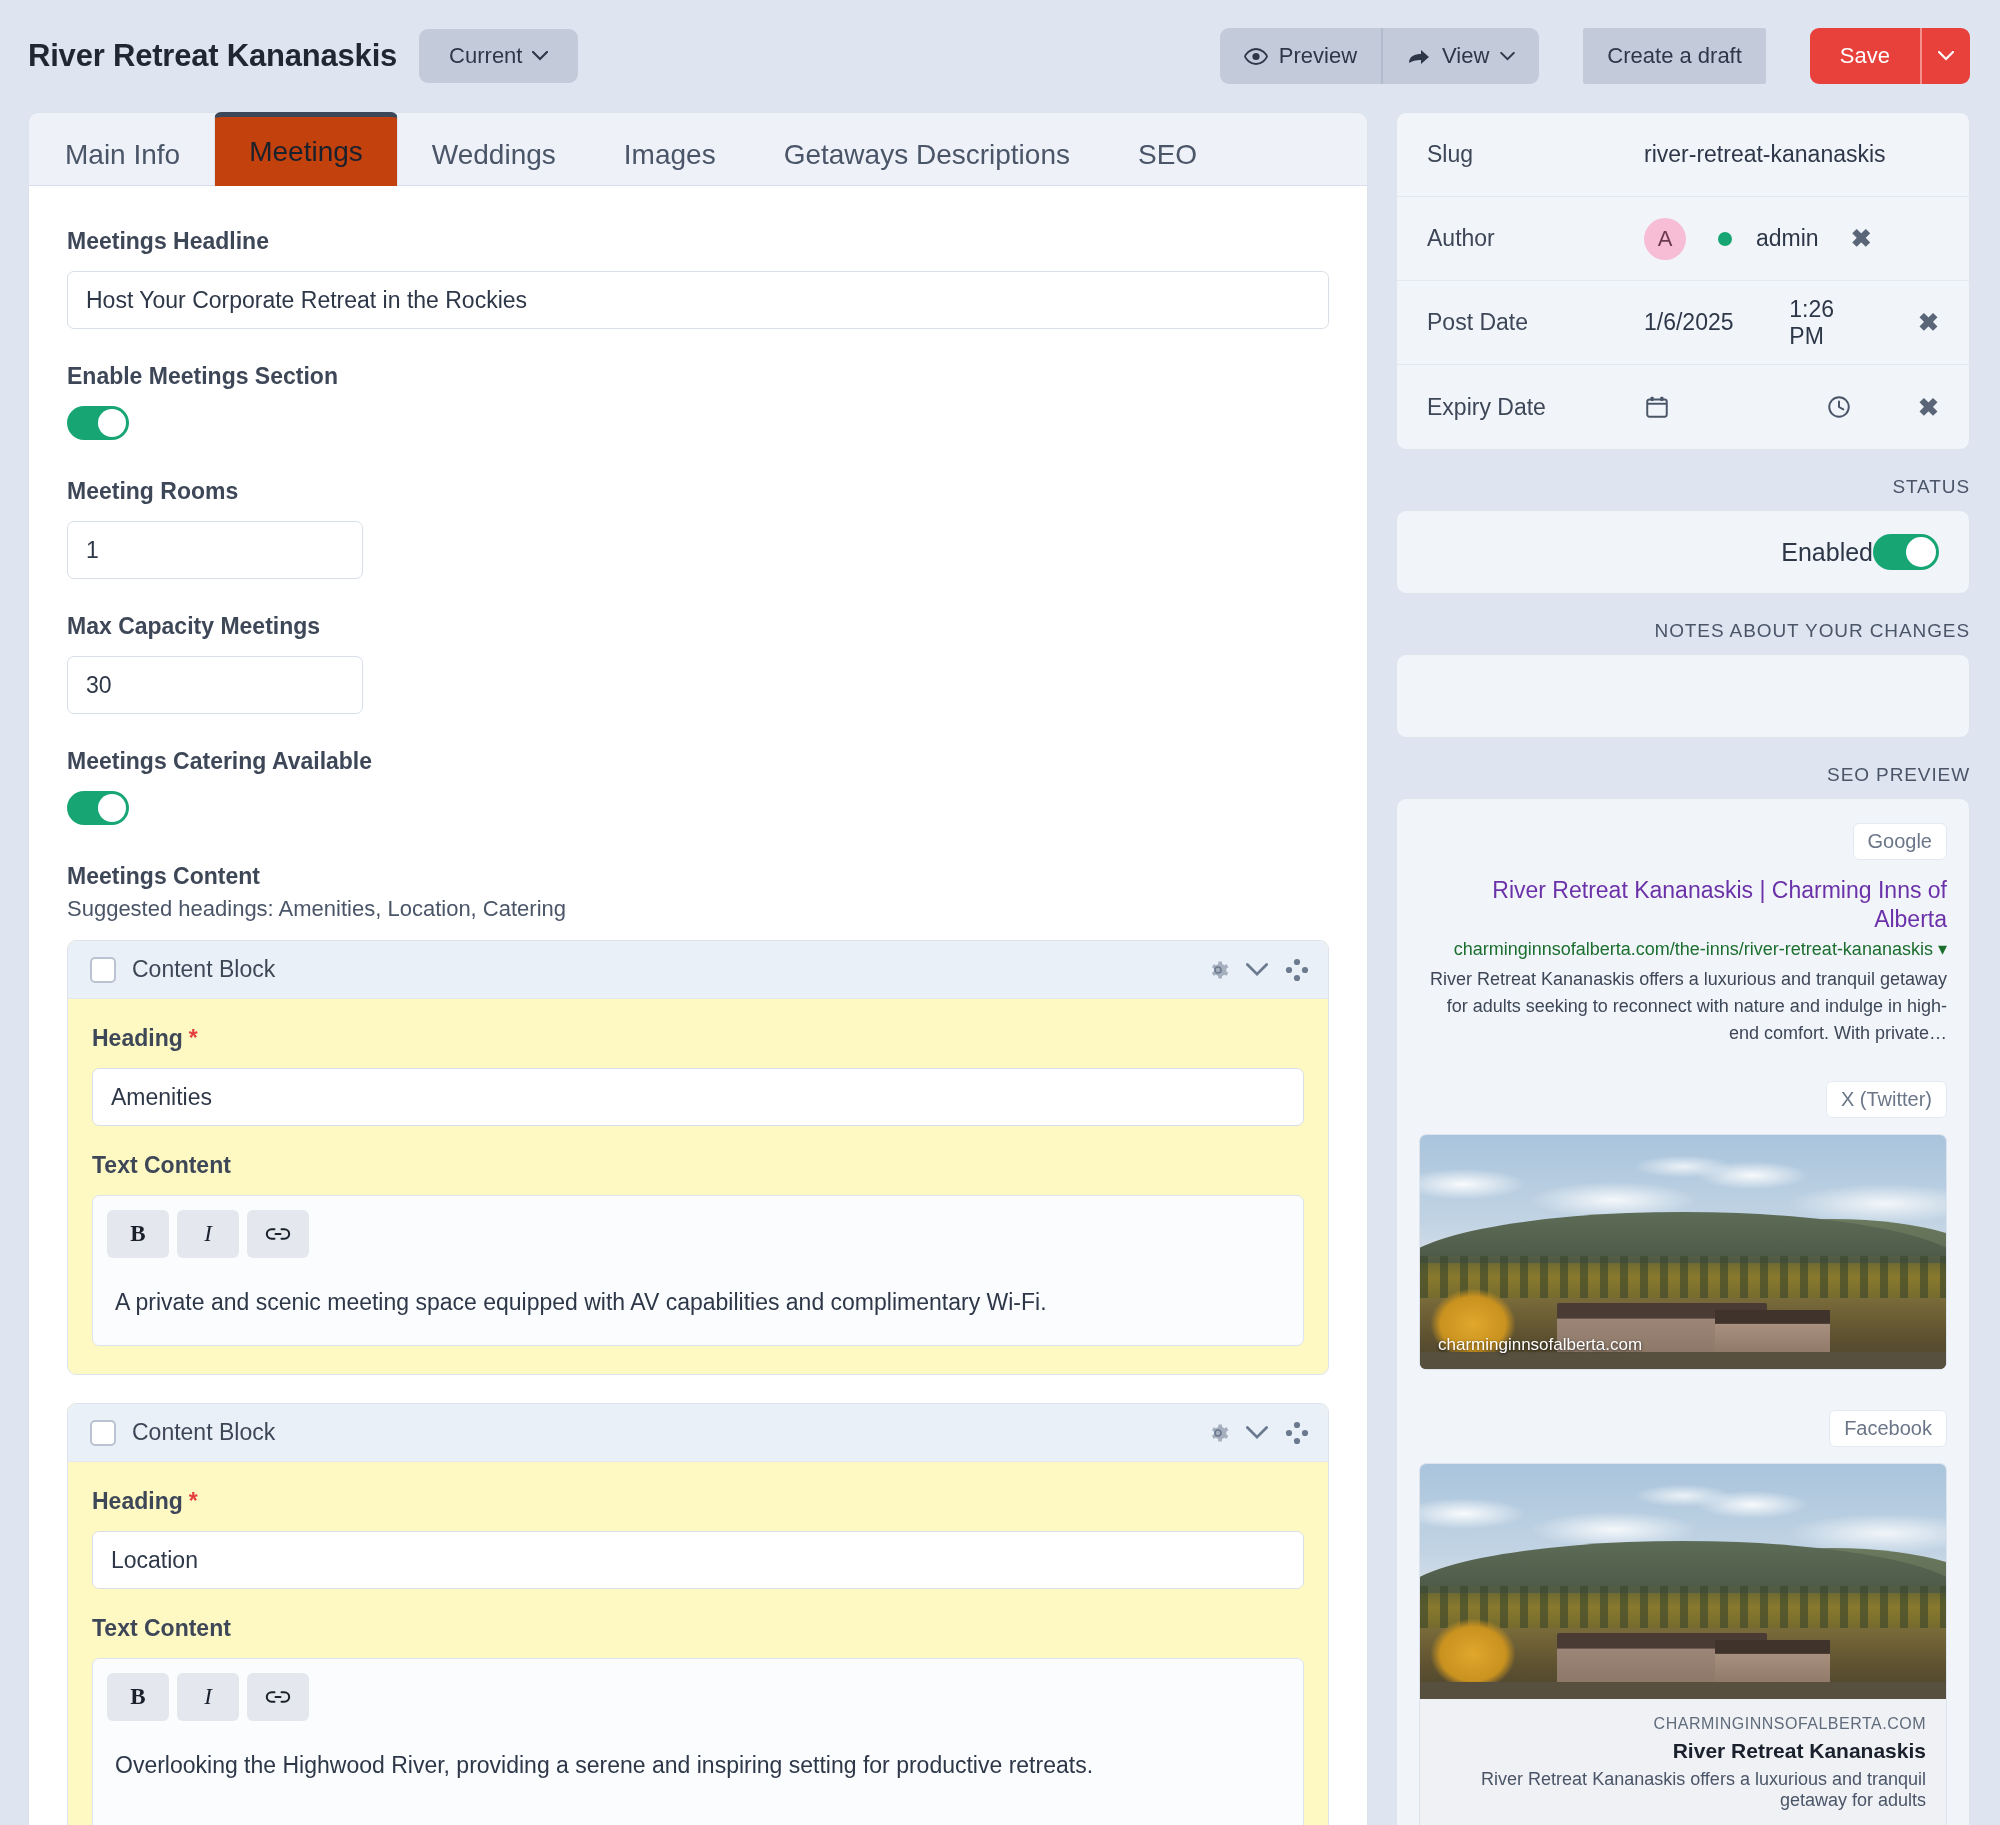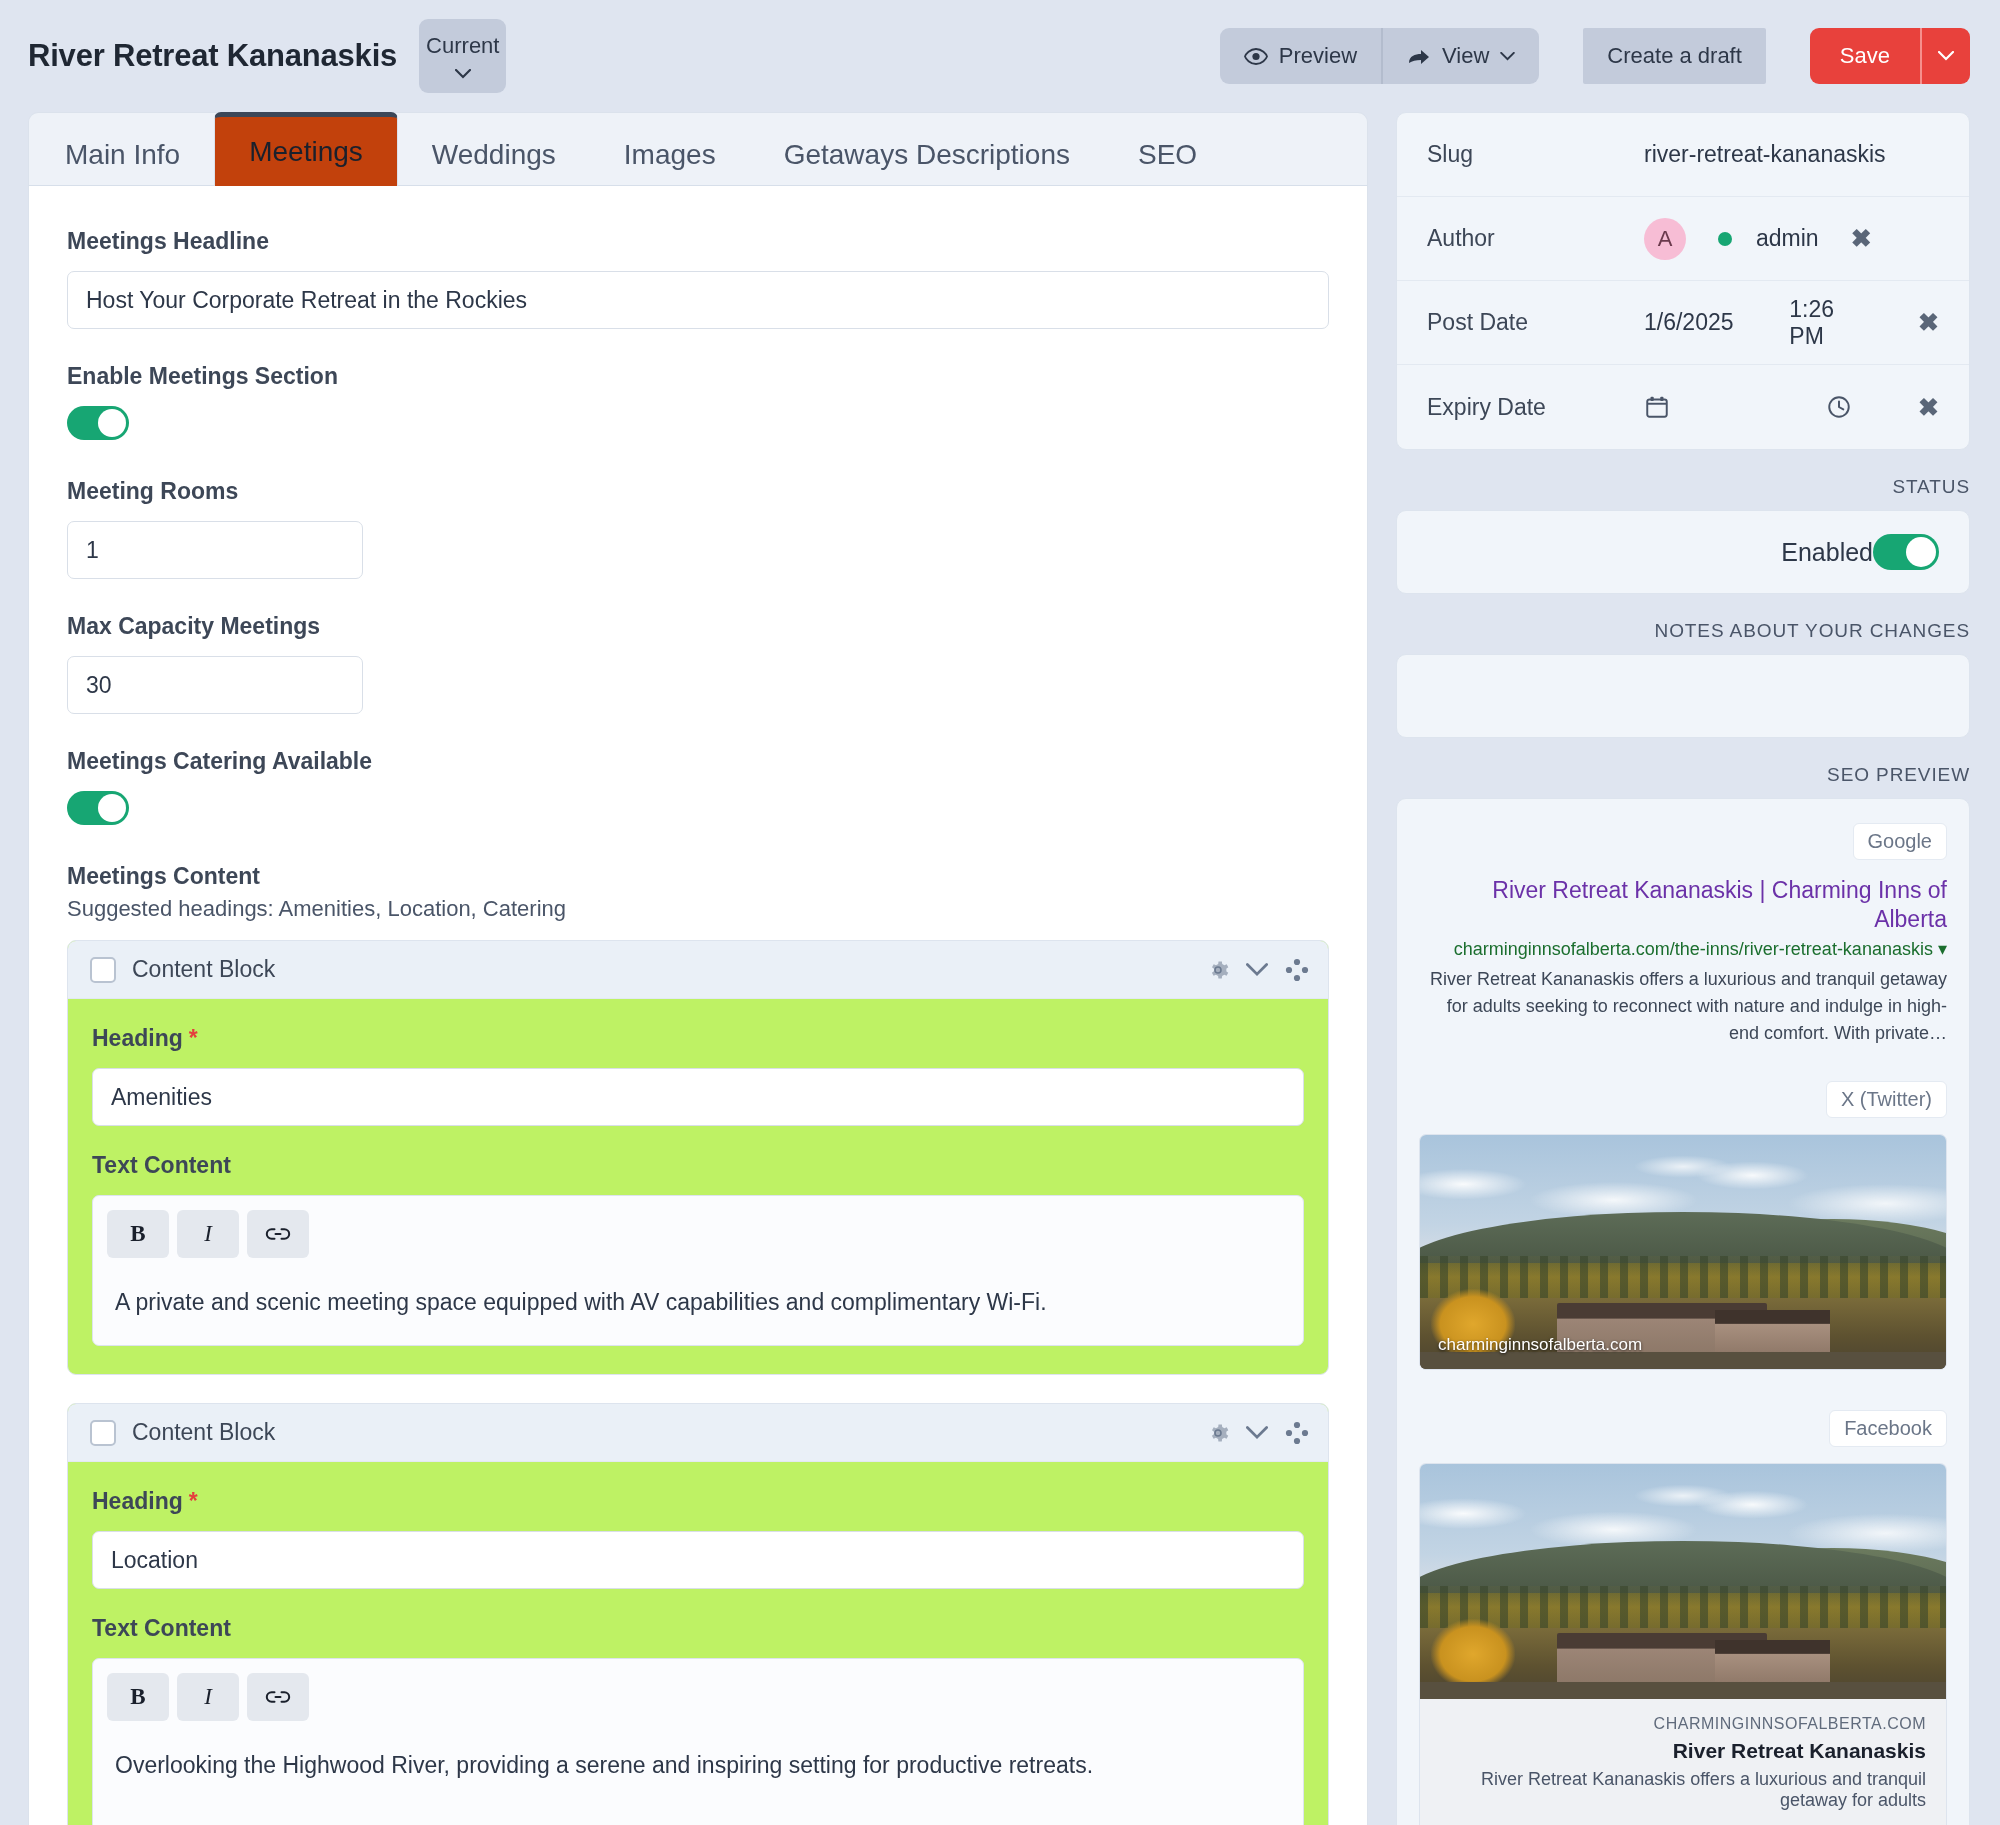--- a/index.html
+++ b/index.html
@@ -15,25 +15,24 @@
   .topbar {
     height: 112px;
     display: flex; align-items: center;
     padding: 0 30px 0 28px;
     gap: 22px;
   }
   .app-title { font-size: 31px; font-weight: bold; color: #1f2733; letter-spacing: -0.2px; white-space: nowrap; }
   .current-chip {
     background: #c3cbdb; color: #2d3748;
     border: none; border-radius: 9px;
-    padding: 14px 7px; font-size: 22px;
+    padding: 14px 30px; font-size: 22px;
     font-family: "Liberation Sans", sans-serif;
     display: flex; align-items: center; gap: 10px;
     cursor: pointer;
-    flex-direction: column;
   }
   .topbar-spacer { flex: 1; }
   .btn-group { display: flex; align-items: stretch; }
   .btn {
     background: #c3cbdb; color: #2d3748;
     border: none; font-size: 22px;
     font-family: "Liberation Sans", sans-serif;
     padding: 15px 24px; cursor: pointer;
     display: flex; align-items: center; gap: 11px;
     white-space: nowrap;
@@ -119,21 +118,21 @@
     border: 1px solid #d9dfe8; border-radius: 7px;
     background: #ffffff; font-size: 23px; color: #2d3748;
     padding: 0 18px; font-family: "Liberation Sans", sans-serif;
   }
   .text-input.narrow { width: 296px; }
   .helper-text { font-size: 22px; color: #4a5568; margin-top: 4px; margin-bottom: 18px; }
 
   
   .content-block {
     border: 1px solid #dde4ee; border-radius: 9px;
-    background: #bef264; margin-bottom: 28px;
+    background: #fef9c3; margin-bottom: 28px;
     overflow: hidden;
   }
   .cb-header {
     background: #eaf0f7; height: 58px;
     display: flex; align-items: center;
     padding: 0 18px 0 22px; gap: 16px;
     border-bottom: 1px solid #e2e9f2;
   }
   .cb-checkbox {
     width: 26px; height: 26px; border-radius: 5px;

